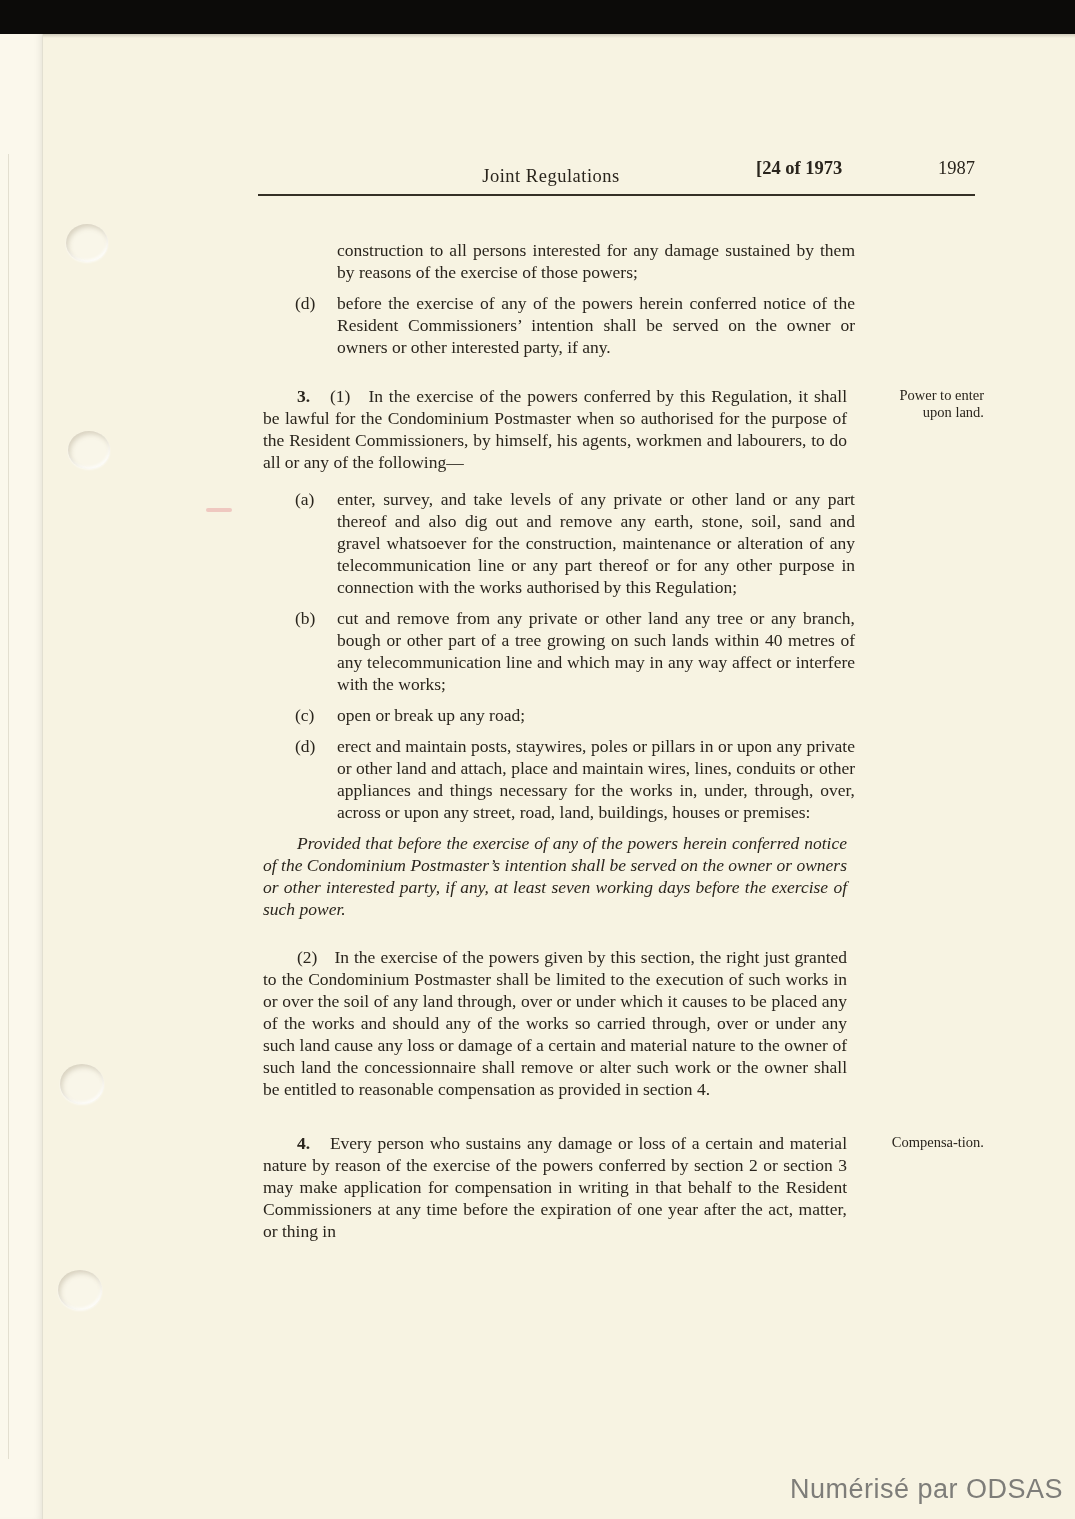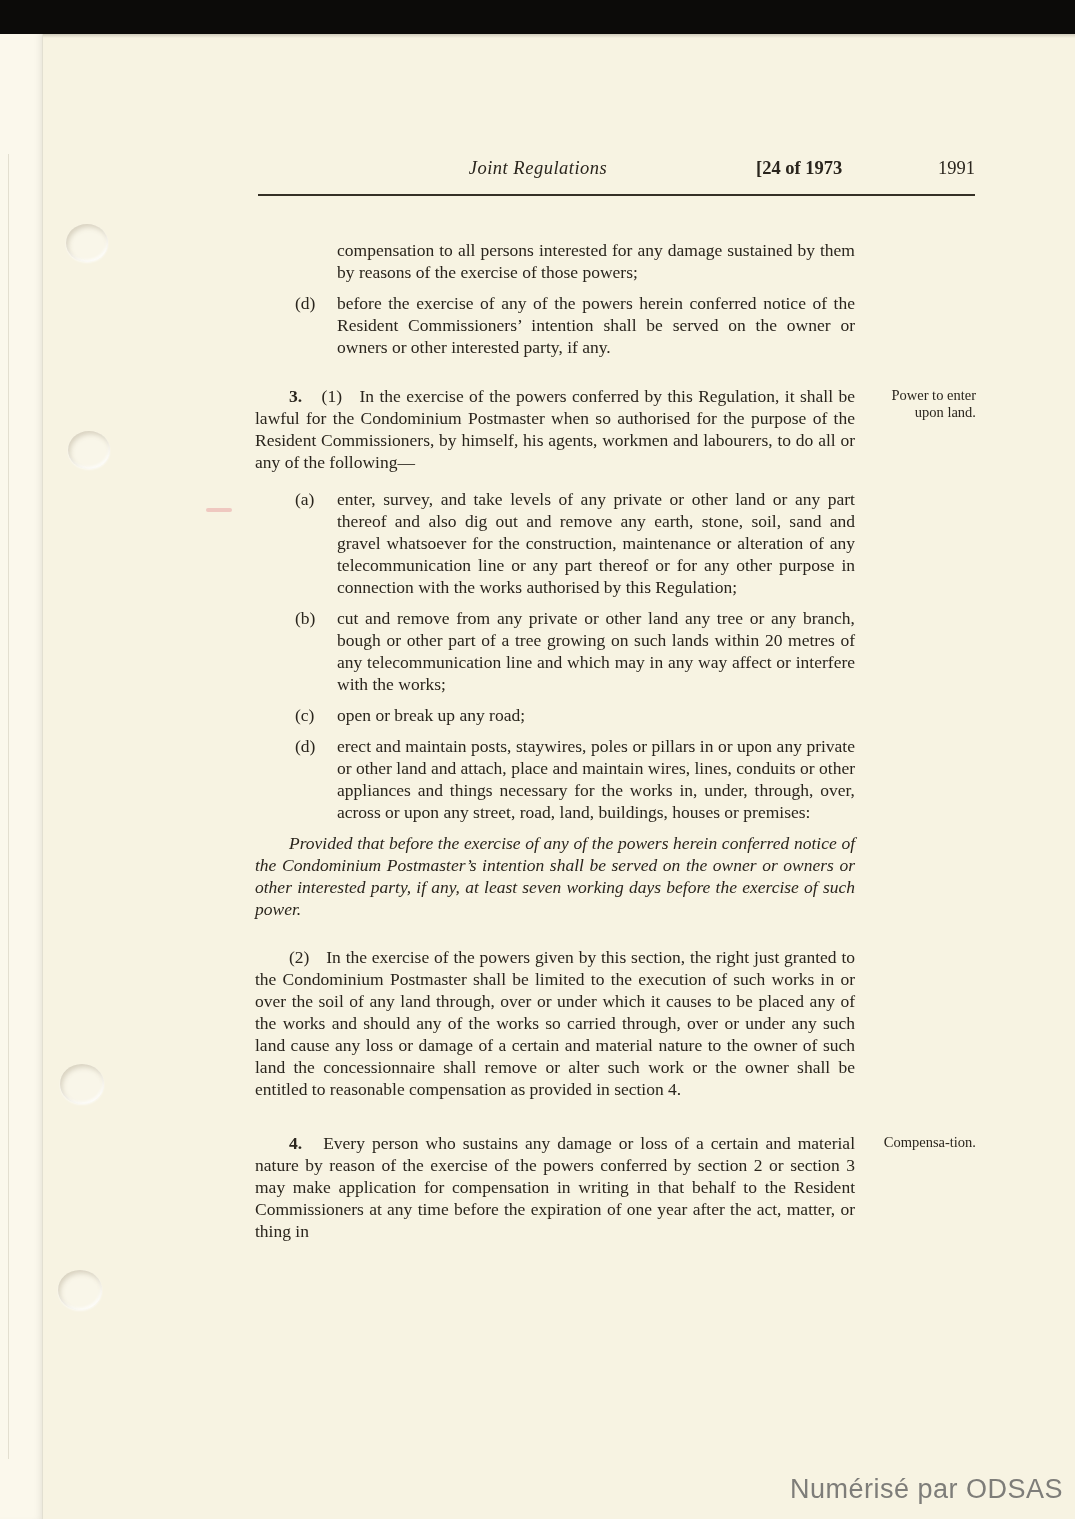--- a/index.html
+++ b/index.html
@@ -53,22 +53,22 @@
     position: absolute; left: 206px; top: 508px; width: 26px; height: 4px;
     background: rgba(224,120,130,0.35); border-radius: 2px;
   }
 
   
   .header {
     position: absolute; top: 158px; left: 258px; width: 717px; height: 28px;
     font-size: 18.5px;
   }
   .header .title {
-    position: absolute; left: 280px; transform: translateX(-50%);
-    font-style: italic; letter-spacing: .5px; white-space: nowrap;
+    position: absolute; left: 293px; transform: translateX(-50%);
+    letter-spacing: .5px; white-space: nowrap; margin-top: 8px;
   }
   .header .citation {
     position: absolute; left: 498px; font-weight: bold; white-space: nowrap;
   }
   .header .pagenum {
     position: absolute; right: 0; white-space: nowrap;
   }
   .rule {
     position: absolute; top: 194px; left: 258px; width: 717px; height: 0;
     border-top: 2px solid #353026;
@@ -78,21 +78,21 @@
   .body-col {
     position: absolute; top: 214px; left: 255px; width: 600px;
     font-size: 17.5px; line-height: 22px;
     text-align: justify;
   }
 
   .item { display: flex; padding-left: 40px; margin: 0 0 9px 0; }
   .item-label { flex: 0 0 42px; }
   .item-text { flex: 1 1 auto; text-align: justify; }
 
-  .para { position: relative; margin: 0; text-align: justify; }
+  .para { position: relative; margin: 8px; text-align: justify; }
   .indent { text-indent: 34px; }
   .num { font-weight: bold; margin-right: 14px; }
   .subnum { margin-right: 12px; }
 
   .mt-first { margin-top: 25px; }
   .mt-sec3  { margin-top: 27px; margin-bottom: 15px; }
   .mt-prov  { margin-top: 1px; font-style: italic; }
   .mt-sub2  { margin-top: 26px; }
   .mt-sec4  { margin-top: 32px; }
 
@@ -124,49 +124,49 @@
   <div class="hole hole-1"></div>
   <div class="hole hole-2"></div>
   <div class="hole hole-3"></div>
   <div class="hole hole-4"></div>
 
   <div class="pink-mark"></div>
 
   <div class="header">
     <span class="title">Joint Regulations</span>
     <span class="citation">[24 of 1973</span>
-    <span class="pagenum">1991</span>
+    <span class="pagenum">1987</span>
   </div>
   <div class="rule"></div>
 
   <div class="body-col">
 
     <div class="item mt-first">
       <span class="item-label"></span>
-      <span class="item-text">compensation to all persons interested for any damage sustained by them by reasons of the exercise of those powers;</span>
+      <span class="item-text">construction to all persons interested for any damage sustained by them by reasons of the exercise of those powers;</span>
     </div>
 
     <div class="item">
       <span class="item-label">(d)</span>
       <span class="item-text">before the exercise of any of the powers herein conferred notice of the Resident Commissioners’ intention shall be served on the owner or owners or other interested party, if any.</span>
     </div>
 
     <p class="para indent mt-sec3">
       <span class="num">3.</span> <span class="subnum">(1)</span> <span>In the exercise of the powers conferred by this Regulation, it shall be lawful for the Condominium Postmaster when so authorised for the purpose of the Resident Commissioners, by himself, his agents, workmen and labourers, to do all or any of the following—</span>
       <span class="margin-note">Power to enter upon land.</span>
     </p>
 
     <div class="item">
       <span class="item-label">(a)</span>
       <span class="item-text">enter, survey, and take levels of any private or other land or any part thereof and also dig out and remove any earth, stone, soil, sand and gravel whatsoever for the construction, maintenance or alteration of any telecommunication line or any part thereof or for any other purpose in connection with the works authorised by this Regulation;</span>
     </div>
 
     <div class="item">
       <span class="item-label">(b)</span>
-      <span class="item-text">cut and remove from any private or other land any tree or any branch, bough or other part of a tree growing on such lands within 20 metres of any telecommunication line and which may in any way affect or interfere with the works;</span>
+      <span class="item-text">cut and remove from any private or other land any tree or any branch, bough or other part of a tree growing on such lands within 40 metres of any telecommunication line and which may in any way affect or interfere with the works;</span>
     </div>
 
     <div class="item">
       <span class="item-label">(c)</span>
       <span class="item-text">open or break up any road;</span>
     </div>
 
     <div class="item">
       <span class="item-label">(d)</span>
       <span class="item-text">erect and maintain posts, staywires, poles or pillars in or upon any private or other land and attach, place and maintain wires, lines, conduits or other appliances and things necessary for the works in, under, through, over, across or upon any street, road, land, buildings, houses or premises:</span>

